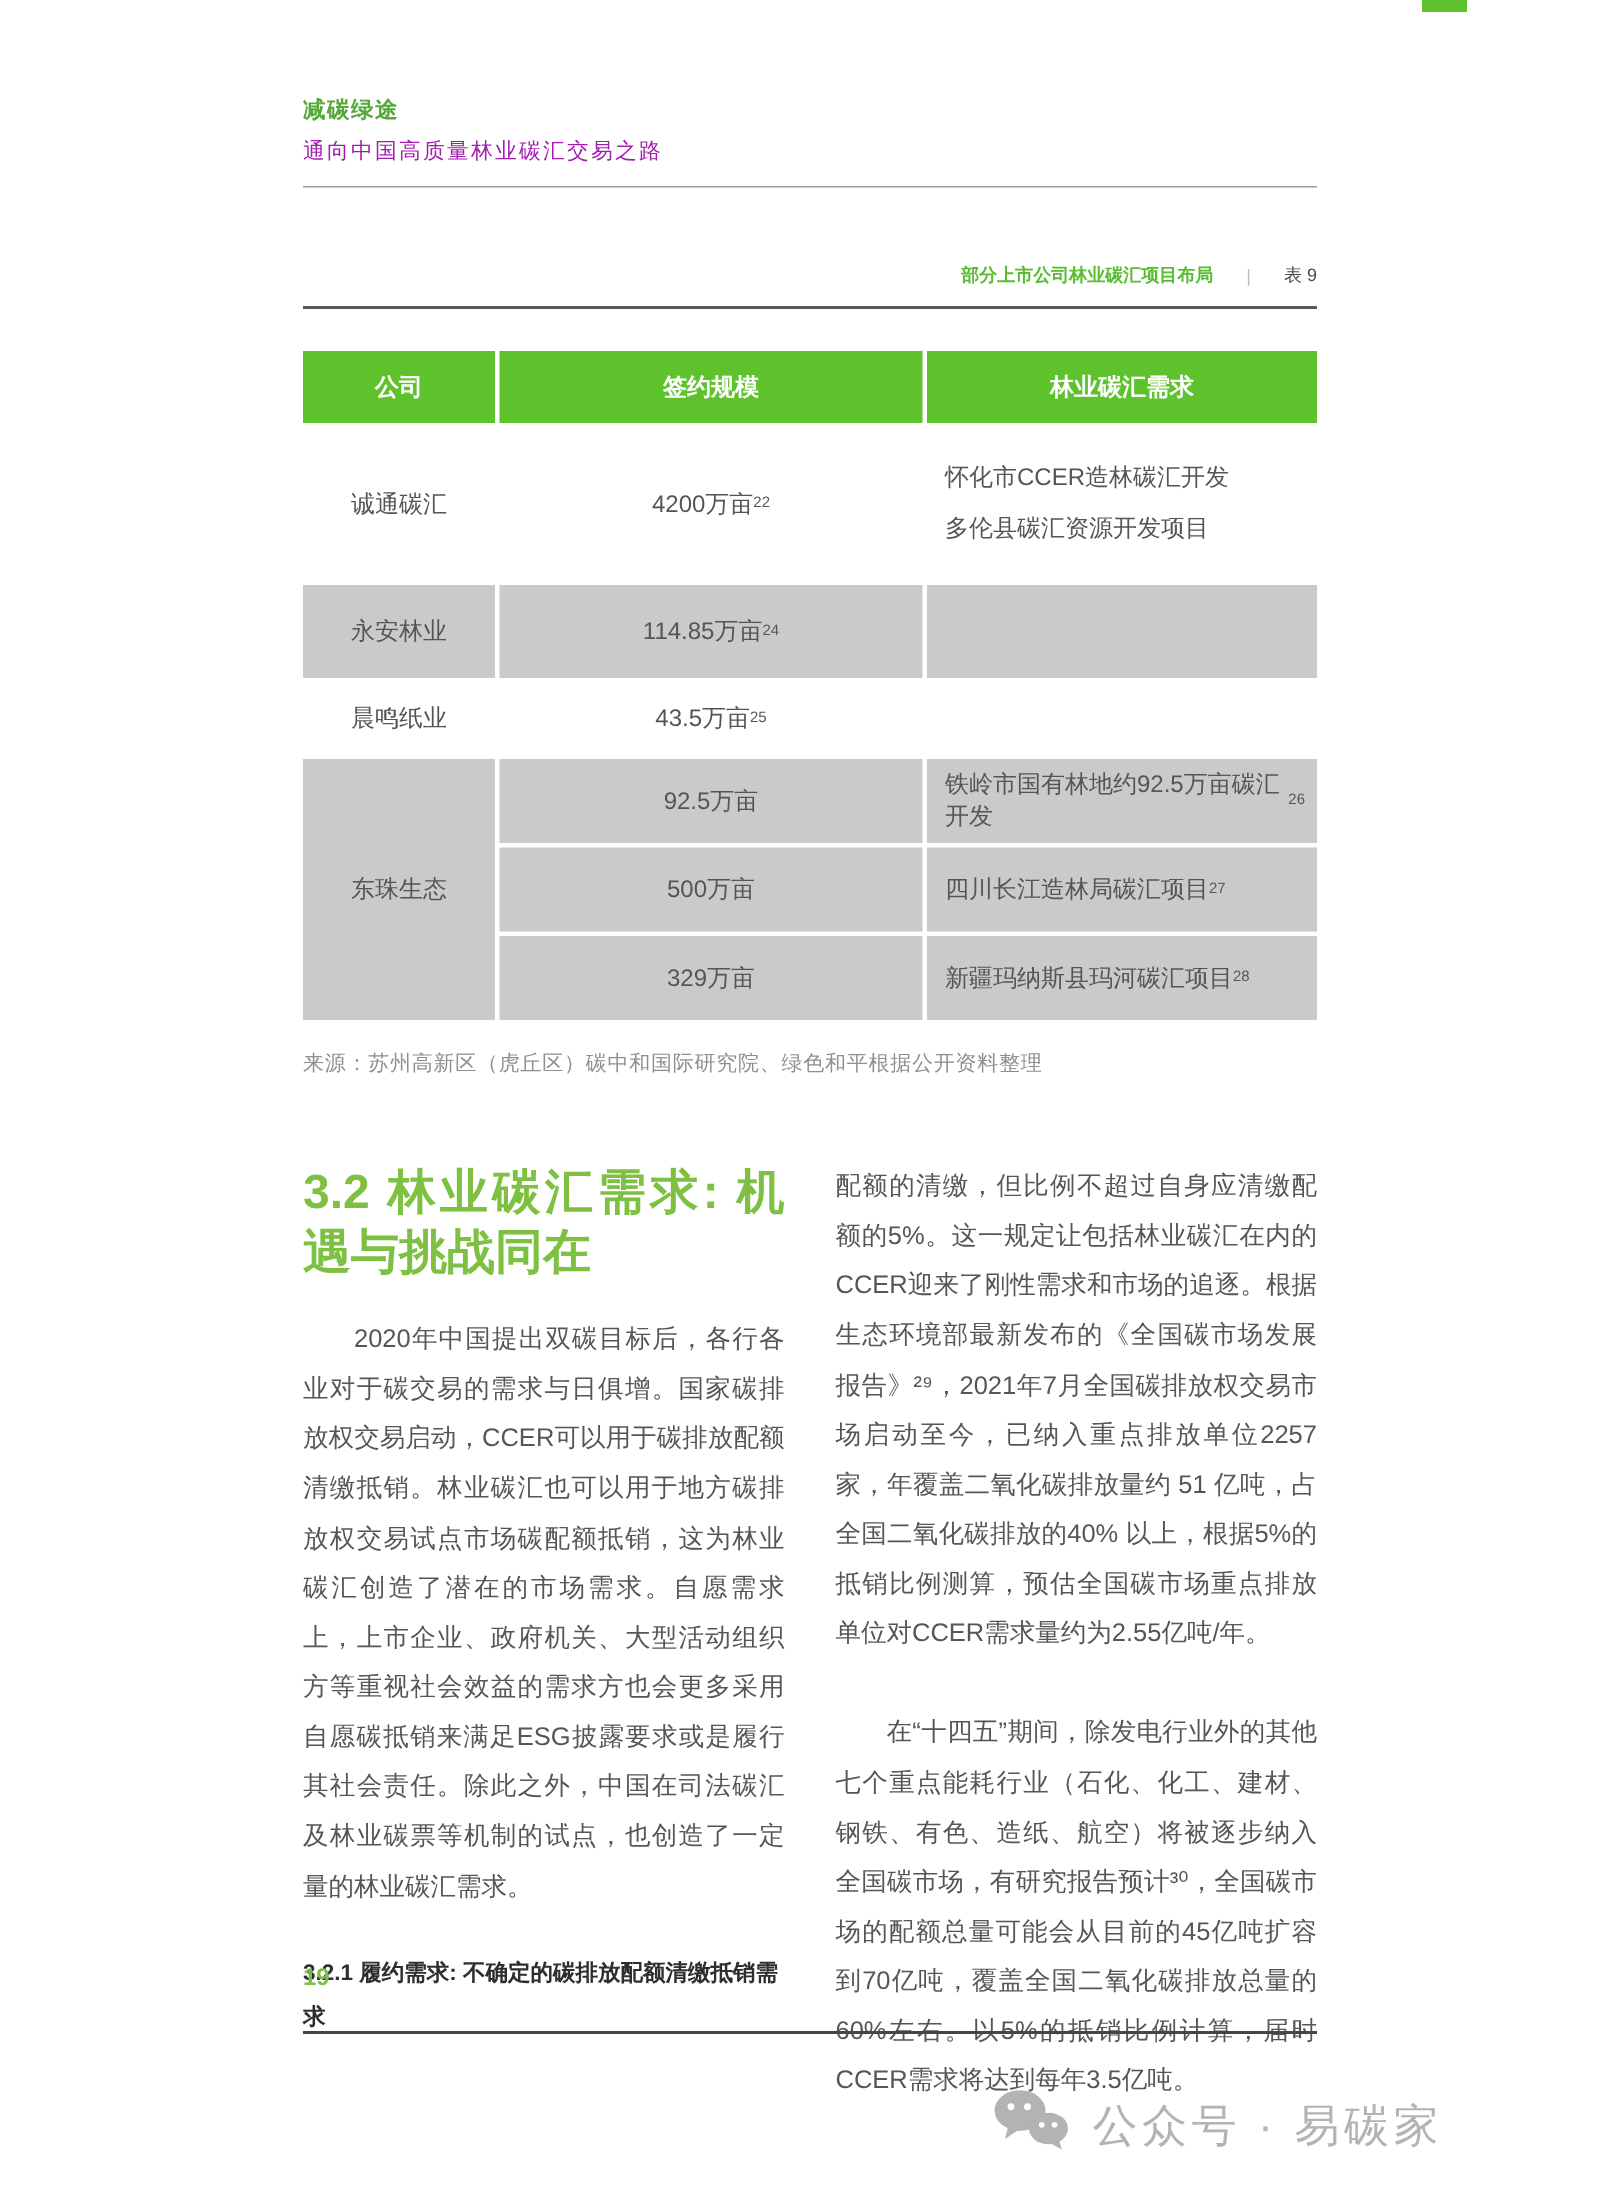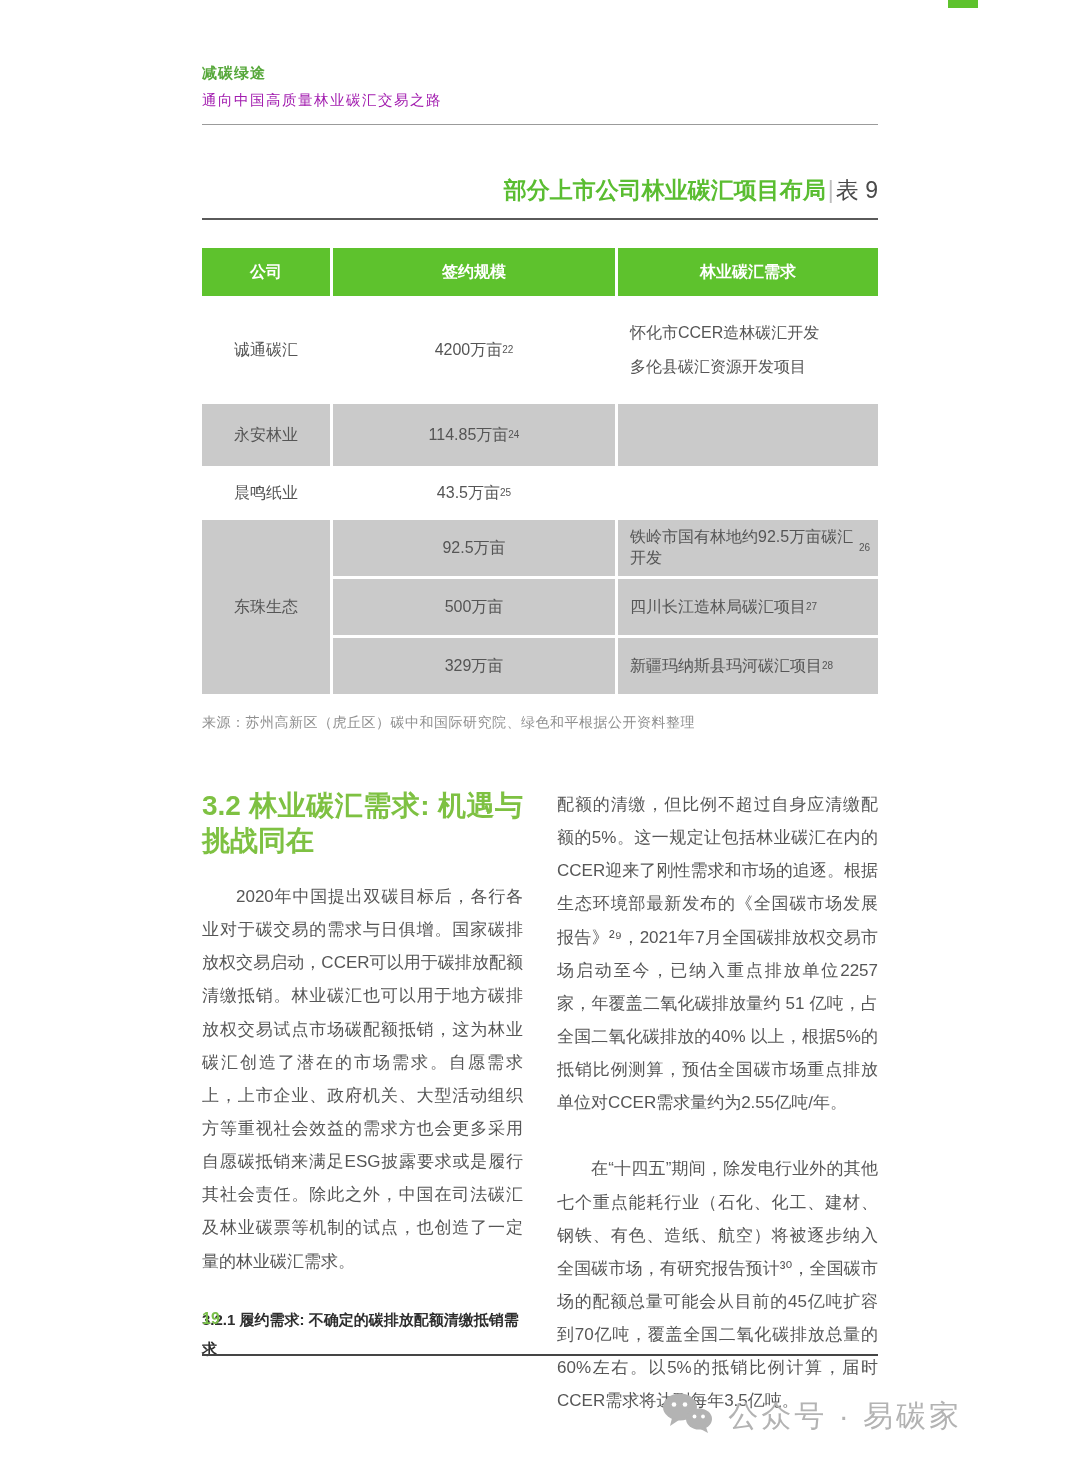--- a/index.html
+++ b/index.html
@@ -12,21 +12,21 @@
 
   .corner-mark { position:absolute; top:0; right:0; width:30px; height:8px; background:#5ec22d; }
 
   
   .doc-header { padding-top:64px; }
   .brand { color:#57a83b; font-weight:bold; font-size:15px; letter-spacing:1px; }
   .subtitle { color:#a21caf; font-size:14.5px; margin-top:8px; letter-spacing:1.5px; }
   .header-rule { border-top:1px solid #9b9b9b; margin-top:14px; }
 
   
-  .table-title-row { margin-top:50px; display:flex; justify-content:flex-end; align-items:center; gap:2px; font-size:23px; }
+  .table-title-row { margin-top:50px; display:flex; justify-content:flex-end; align-items:center; gap:22px; font-size:12px; }
   .table-title { color:#5abd31; font-weight:bold; }
   .table-title-divider { color:#bdbdbd; font-weight:normal; }
   .table-label { color:#4a4a4a; }
   .title-rule { border-top:2px solid #5a5a5a; margin-top:12px; }
 
   
   .grid-table {
     margin-top:28px; display:grid;
     grid-template-columns:128px 282px 1fr;
     grid-template-rows:48px 102px 62px 48px 56px 56px 56px;
@@ -37,21 +37,21 @@
   .c-center { justify-content:center; text-align:center; }
   .c-left { padding-left:12px; padding-right:8px; }
   .shade { background:#cacaca; }
   .span3 { grid-row:span 3; }
   .proj-lines { flex-direction:column; align-items:flex-start; justify-content:center; line-height:34px; }
   sup { font-size:10px; line-height:0; }
 
   .source { margin-top:20px; font-size:14px; color:#8f8f8f; letter-spacing:0.5px; }
 
   
-  .section-heading { margin-top:56px; font-size:28px; font-weight:bold; color:#7ec142; line-height:1.25; }
+  .section-heading { margin-top:56px; font-size:32px; font-weight:bold; color:#7ec142; line-height:1.25; }
   .columns { display:flex; gap:34px; margin-top:0; }
   .col { flex:1; font-size:17px; line-height:1.95; text-align:justify; color:#565656; }
   .col p { margin:0; }
   .indent { text-indent:2em; }
   .left-col .section-heading { margin-top:0; }
   .col-left-head { margin-bottom:22px; }
   .subhead { font-weight:bold; color:#2e2e2e; font-size:15px; margin:27px 0 18px 0; text-align:left; }
   .para-gap { margin-top:33px !important; }
 
   

